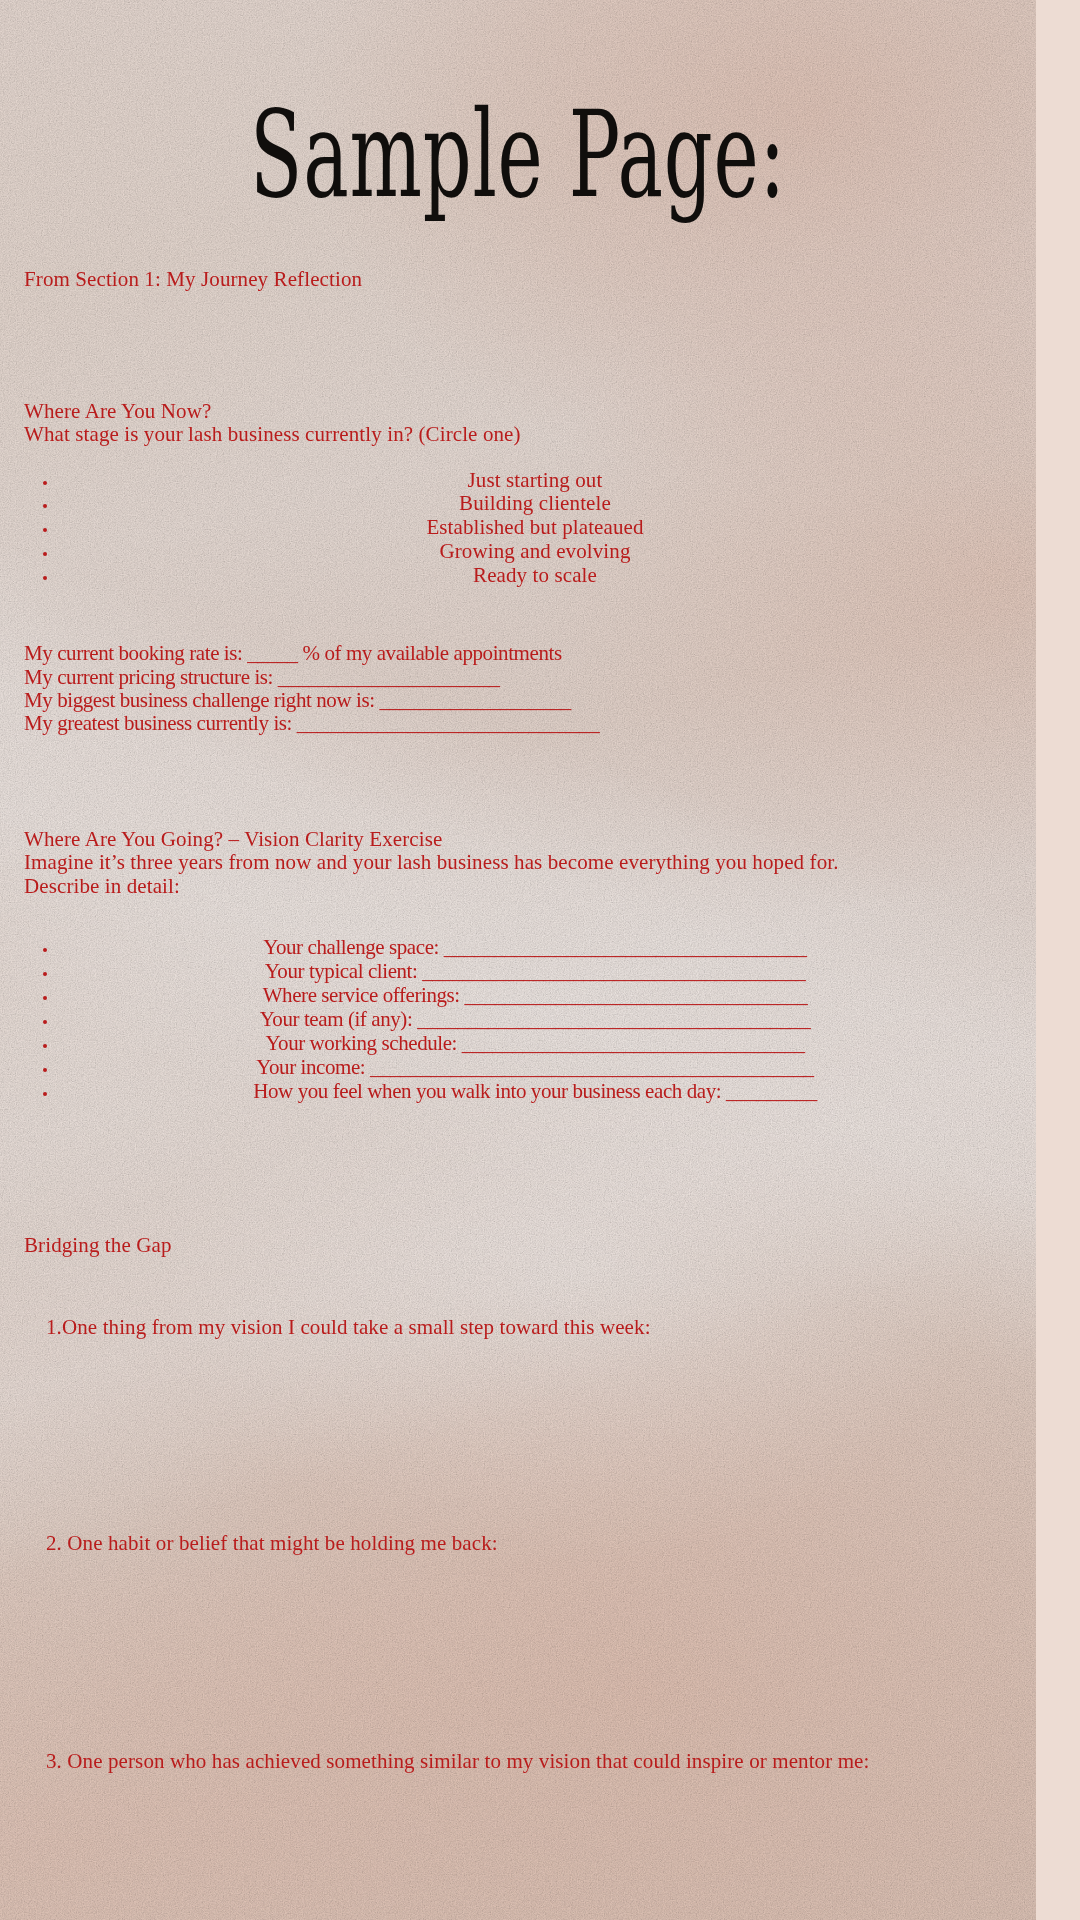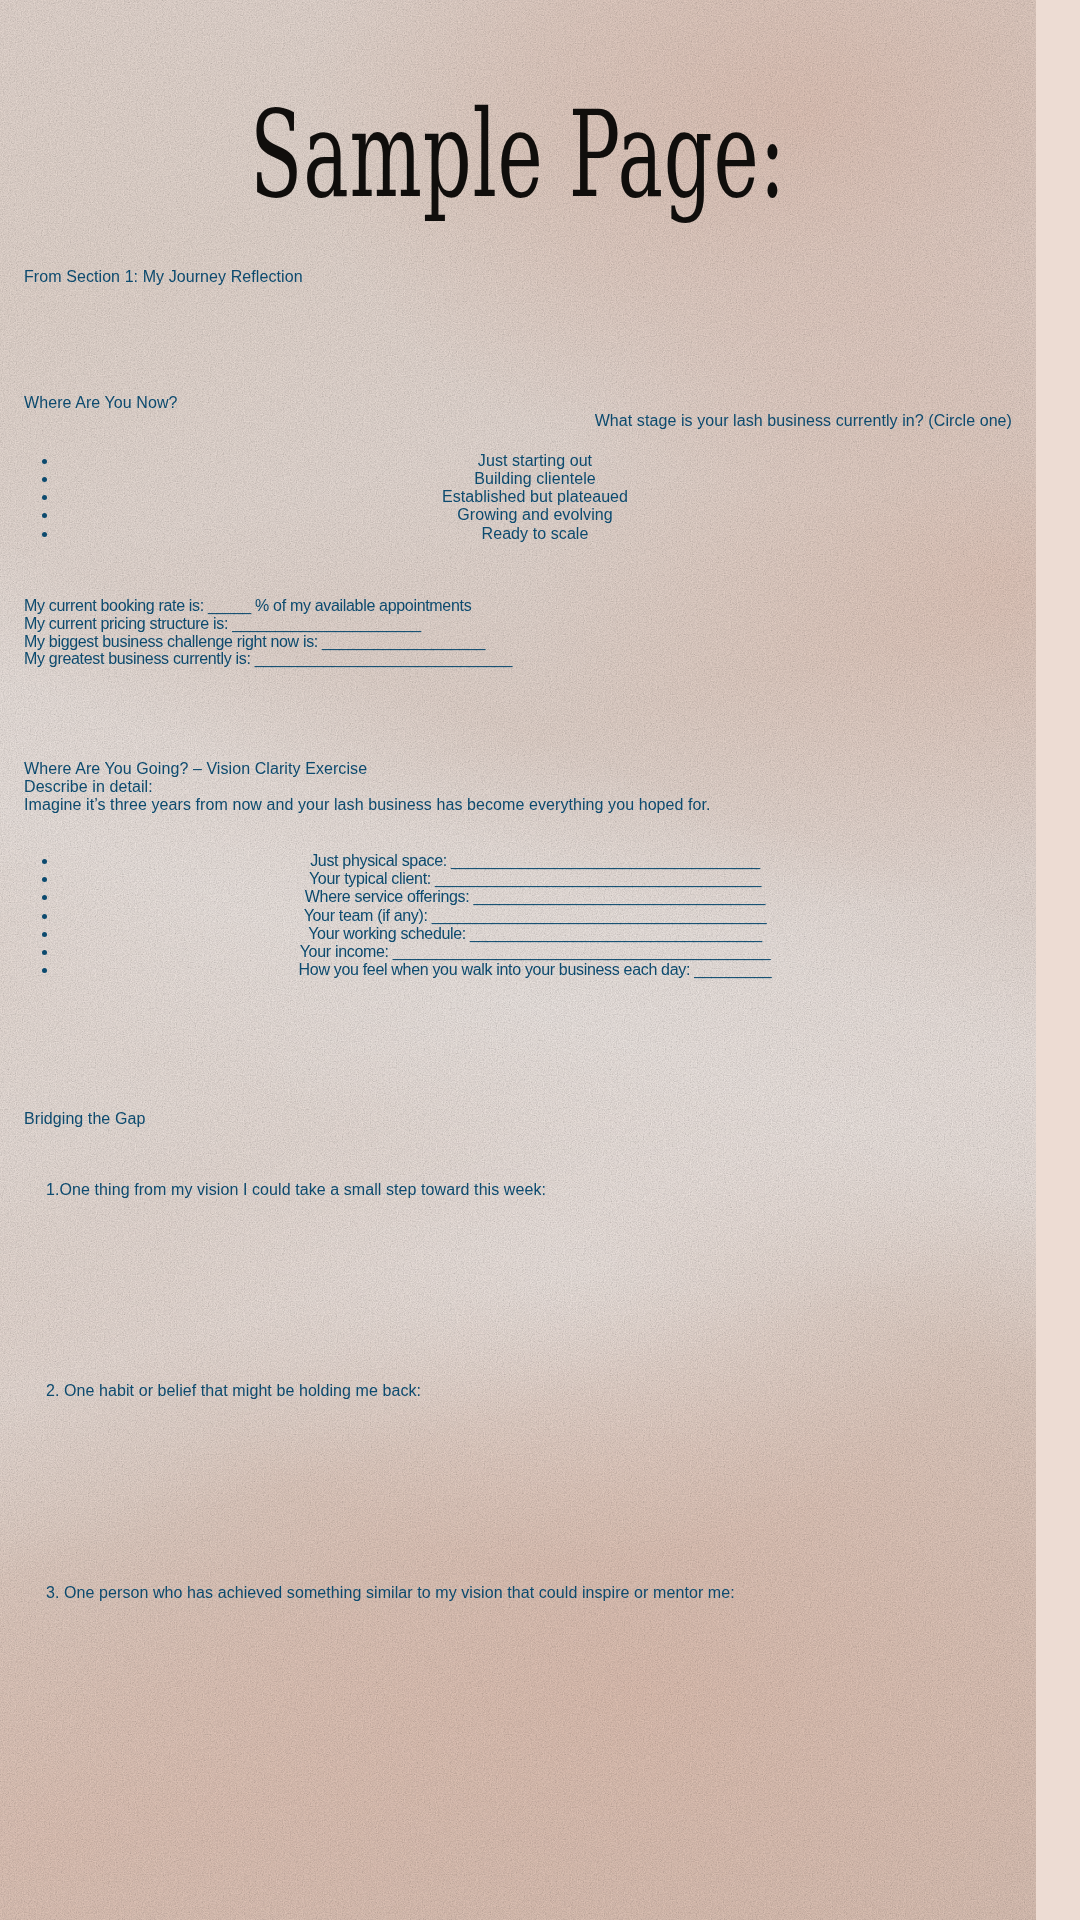--- a/index.html
+++ b/index.html
@@ -119,41 +119,41 @@
     letter-spacing: 0.01em;
     text-align: center;
     margin: 0;
     padding-top: 78px;
     color: #100e0c;
     transform: scaleX(0.78) scaleY(1.22);
     transform-origin: center top;
   }
 
   .body-text {
-    font-family: Liberation Sans, sans-serif;
-    font-size: 16px;
+    font-family: Liberation Serif, serif;
+    font-size: 21px;
     font-weight: 400;
     line-height: 1.0;
-    color: #0c4a6e;
+    color: #b91c1c;
     letter-spacing: 0.005em;
   }
 
   .spacer-xl { height: 92px; }
   .spacer-lg { height: 54px; }
   .spacer-md { height: 38px; }
   .spacer-sm { height: 22px; }
 
   .line {
     margin: 0;
     padding: 0;
     line-height: 1.12;
   }
   .line + .line { margin-top: 0; }
 
-  .para-gap { margin-top: 26px; text-align: right; }
+  .para-gap { margin-top: 26px; }
 
   ul.bullets, ol.numbers {
     margin: 0;
     padding: 0 0 0 34px;
     list-style-position: outside;
     text-align: center;
   }
   ul.bullets { list-style-type: disc; }
   ul.bullets li, ol.numbers li {
     line-height: 1.14;
@@ -244,27 +244,27 @@
       <div class="fill-lines">
         <p class="line blank">My current booking rate is: _____ % of my available appointments</p>
         <p class="line blank">My current pricing structure is: ______________________</p>
         <p class="line blank">My biggest business challenge right now is: ___________________</p>
         <p class="line blank">My greatest business currently is: ______________________________</p>
       </div>
 
       <div class="spacer-xl"></div>
 
       <p class="line">Where Are You Going? – Vision Clarity Exercise</p>
+      <p class="line">Imagine it’s three years from now and your lash business has become everything you hoped for.</p>
       <p class="line">Describe in detail:</p>
-      <p class="line">Imagine it’s three years from now and your lash business has become everything you hoped for.</p>
 
       <div class="spacer-md"></div>
 
       <ul class="bullets">
-        <li class="blank">Just physical space: ____________________________________</li>
+        <li class="blank">Your challenge space: ____________________________________</li>
         <li class="blank">Your typical client: ______________________________________</li>
         <li class="blank">Where service offerings: __________________________________</li>
         <li class="blank">Your team (if any): _______________________________________</li>
         <li class="blank">Your working schedule: __________________________________</li>
         <li class="blank">Your income: ____________________________________________</li>
         <li class="blank">How you feel when you walk into your business each day: _________</li>
       </ul>
 
       <div class="spacer-xl"></div>
       <div class="spacer-md"></div>

